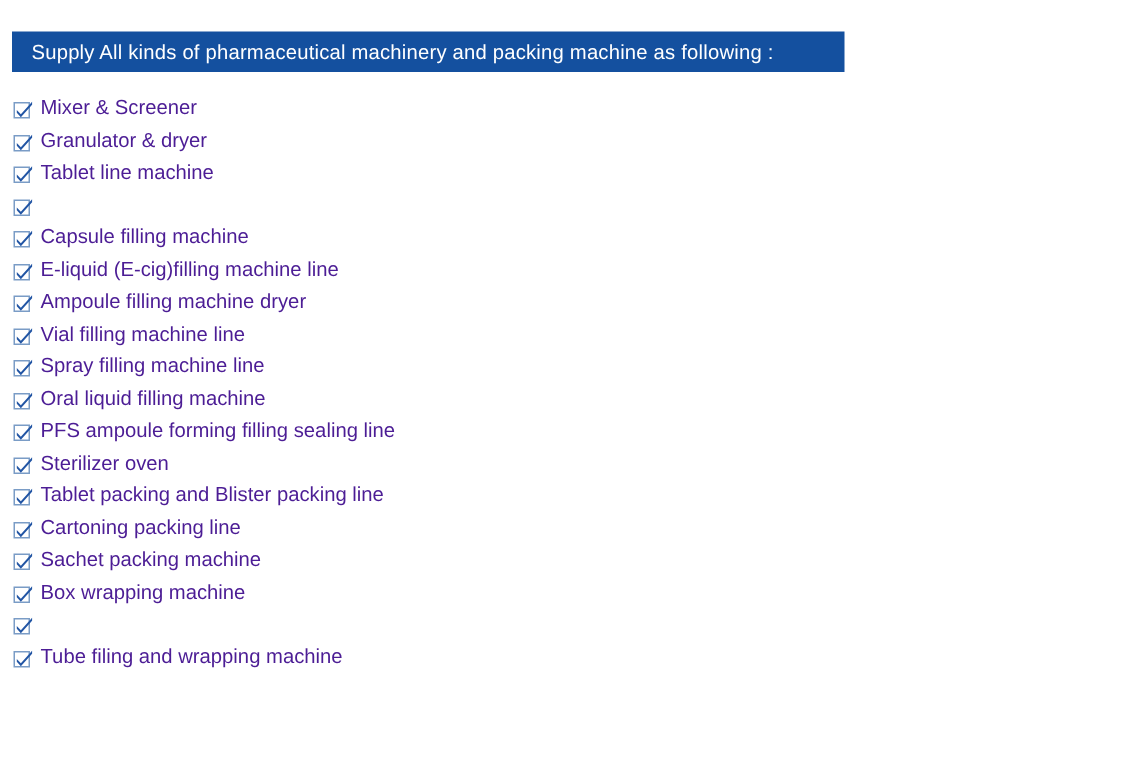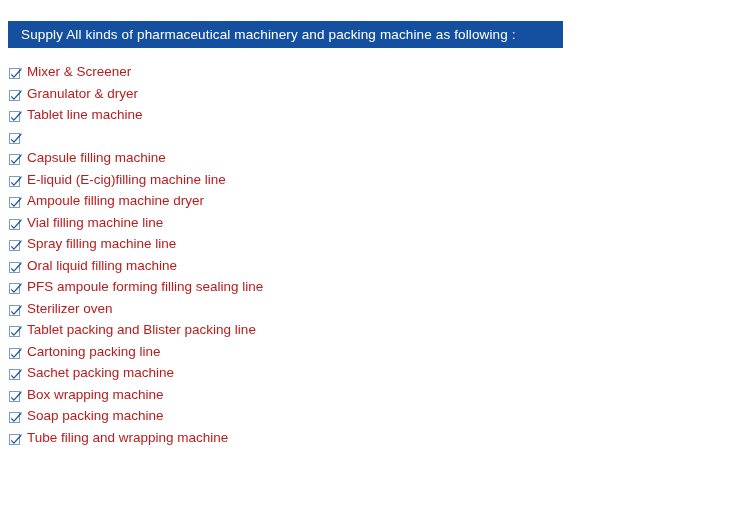--- a/index.html
+++ b/index.html
@@ -65,21 +65,21 @@
     display: block;
   }
   .check-icon svg {
     display: block;
     width: 13px;
     height: 13px;
     overflow: visible;
   }
   .item-label {
     font-size: 13.5px;
-    color: #b91c1c;
+    color: #4c1d95;
     font-family: "Liberation Sans", sans-serif;
     line-height: 15px;
     white-space: nowrap;
   }
 </style>
 </head>
 <body>
 
 <div class="page">
 
@@ -231,21 +231,20 @@
     </span>
     <span class="item-label">Box wrapping machine</span>
   </li>
       <li class="feature-item">
     <span class="check-icon">
       <svg viewBox="0 0 13 13" xmlns="http://www.w3.org/2000/svg">
         <rect x="0.5" y="1.5" width="10" height="10" fill="#ffffff" stroke="#7a9cc6" stroke-width="1"></rect>
         <path d="M2.2 6.4 L4.9 9.2 L12.4 0.8 L12.4 2.9 L4.9 11.1 L2.2 8.2 Z" fill="#2255A4"></path>
       </svg>
     </span>
-    <span class="item-label">Soap packing machine</span>
   </li>
       <li class="feature-item">
     <span class="check-icon">
       <svg viewBox="0 0 13 13" xmlns="http://www.w3.org/2000/svg">
         <rect x="0.5" y="1.5" width="10" height="10" fill="#ffffff" stroke="#7a9cc6" stroke-width="1"></rect>
         <path d="M2.2 6.4 L4.9 9.2 L12.4 0.8 L12.4 2.9 L4.9 11.1 L2.2 8.2 Z" fill="#2255A4"></path>
       </svg>
     </span>
     <span class="item-label">Tube filing and wrapping machine</span>
   </li>

